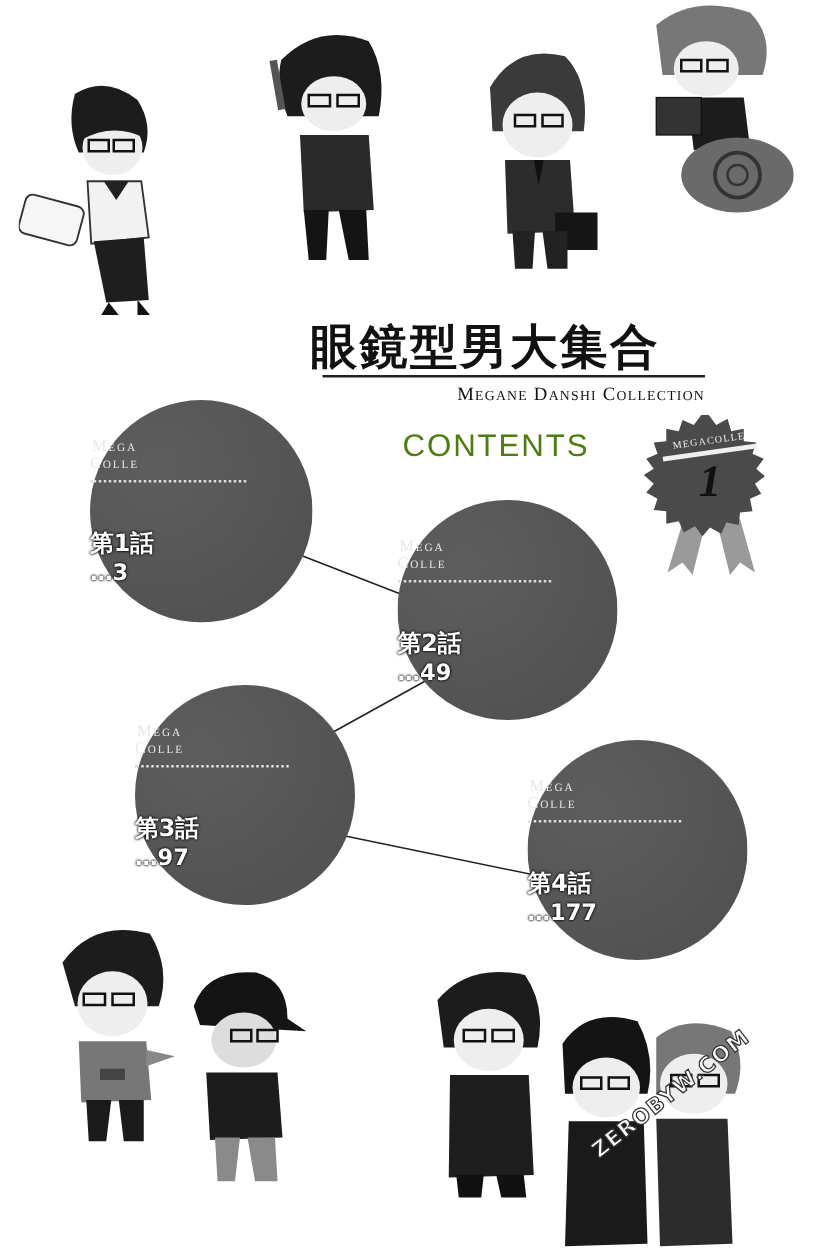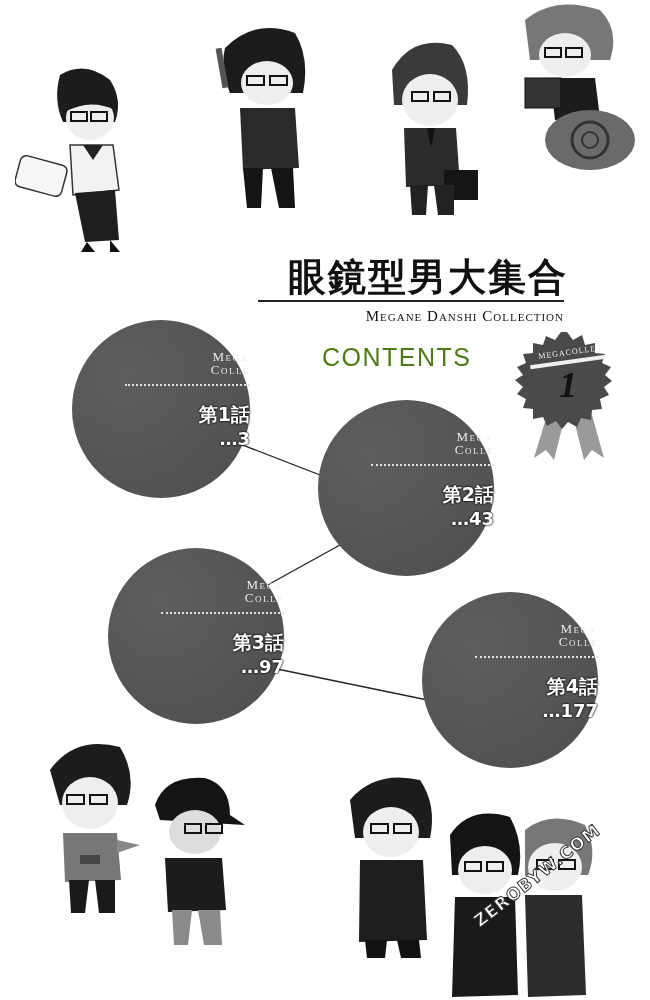--- a/index.html
+++ b/index.html
@@ -1,31 +1,31 @@
 <!DOCTYPE html>
 <html><head>
 <meta charset="utf-8">
 <style>
   html,body{margin:0;padding:0;background:#ffffff;}
   body{width:650px;height:1000px;position:relative;overflow:hidden;font-family:"DejaVu Serif",serif;color:#1a1a1a;}
   .abs{position:absolute;}
   
-  .title-jp{left:248px;top:252px;width:320px;font-family:"DejaVu Serif",serif;font-size:38px;font-weight:bold;letter-spacing:2px;color:#111;white-space:nowrap;text-align:right;}
+  .title-jp{left:248px;top:252px;width:320px;font-family:"DejaVu Serif",serif;font-size:38px;font-weight:bold;letter-spacing:2px;color:#111;white-space:nowrap;}
   .title-rule{left:258px;top:300px;width:306px;height:2px;background:#222;}
   .title-en{left:258px;top:308px;width:306px;text-align:right;font-family:"Liberation Serif",serif;font-size:15px;letter-spacing:1px;font-variant:small-caps;color:#111;}
   .contents{left:322px;top:343px;font-family:"Liberation Sans",sans-serif;font-size:25px;letter-spacing:1.5px;color:#4d7c0f;}
   
   .badge{left:512px;top:330px;width:110px;height:130px;}
   
   .circle{border-radius:50%;background:#555555;
     background-image:radial-gradient(circle at 30% 30%, rgba(255,255,255,0.05), rgba(0,0,0,0.08));
-    display:flex;flex-direction:column;align-items:flex-end;color:#fff;}
+    display:flex;flex-direction:column;align-items:flex-start;color:#fff;}
   .circle .brand{font-family:"Liberation Serif",serif;font-variant:small-caps;font-size:13px;letter-spacing:1.5px;line-height:13px;text-align:center;color:#e8e8e8;margin-top:30px;}
   .circle .dots{width:70%;border-top:2px dotted #e0e0e0;margin-top:8px;}
-  .circle .chapter{font-family:"DejaVu Sans",sans-serif;font-weight:bold;font-size:19px;margin-top:16px;color:#fff;text-shadow:0 0 2px #000,0 0 2px #000;}
+  .circle .chapter{font-family:"DejaVu Sans",sans-serif;font-weight:bold;font-size:19px;margin-top:36px;color:#fff;text-shadow:0 0 2px #000,0 0 2px #000;}
   .circle .page{font-family:"DejaVu Sans",sans-serif;font-weight:bold;font-size:18px;color:#fff;text-shadow:0 0 2px #000,0 0 2px #000;}
   .c1{left:72px;top:320px;width:178px;height:178px;}
   .c2{left:318px;top:400px;width:176px;height:176px;}
   .c3{left:108px;top:548px;width:176px;height:176px;}
   .c4{left:422px;top:592px;width:176px;height:176px;}
   .connectors{left:0;top:0;width:650px;height:1000px;pointer-events:none;}
   .character{position:absolute;}
   .watermark{left:470px;top:915px;transform:rotate(-38deg);transform-origin:left top;font-family:"DejaVu Sans",sans-serif;font-weight:bold;font-size:17px;letter-spacing:1px;color:#fff;-webkit-text-stroke:1px #333;white-space:nowrap;}
 </style>
 </head>
@@ -109,21 +109,21 @@
   <div class="page">…3</div>
 </div>
 
 <div class="abs circle c2">
   <div class="brand">
     <div>Mega</div>
     <div>Colle</div>
   </div>
   <div class="dots"></div>
   <div class="chapter">第2話</div>
-  <div class="page">…43</div>
+  <div class="page">…49</div>
 </div>
 
 <div class="abs circle c3">
   <div class="brand">
     <div>Mega</div>
     <div>Colle</div>
   </div>
   <div class="dots"></div>
   <div class="chapter">第3話</div>
   <div class="page">…97</div>

